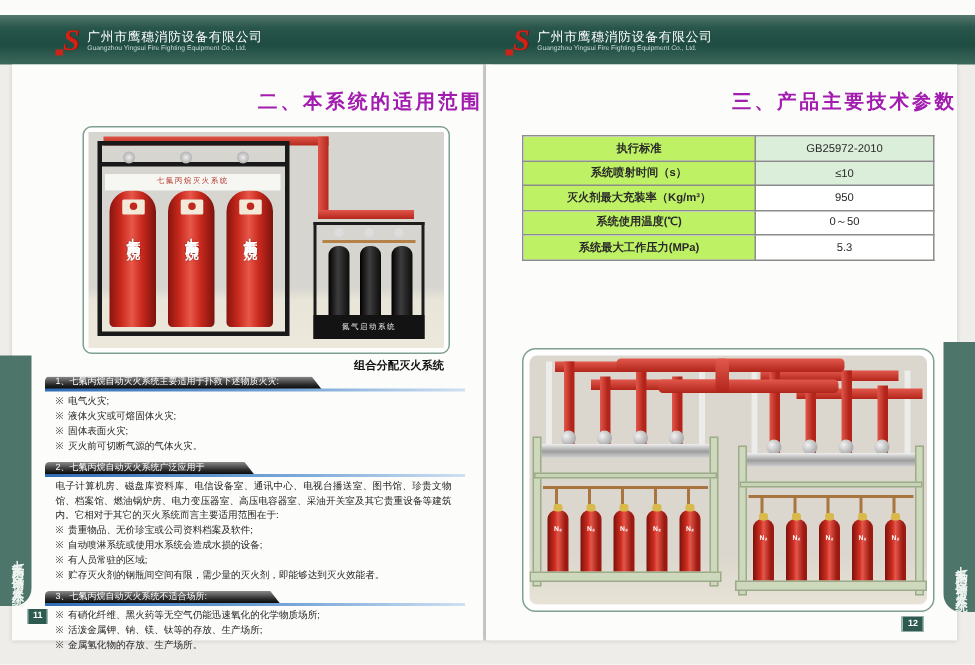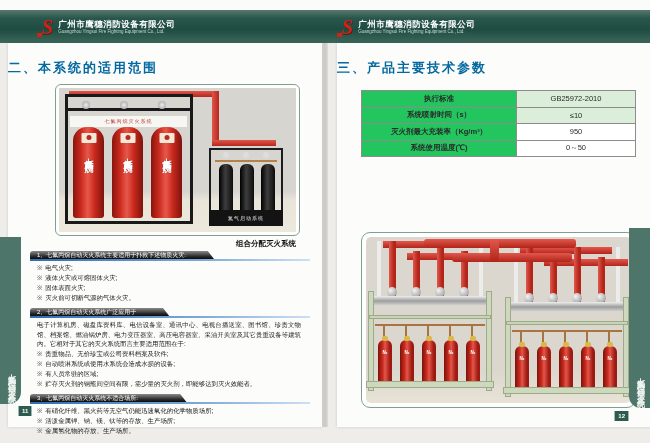--- a/index.html
+++ b/index.html
@@ -6,29 +6,29 @@
   .canvas{position:relative;width:650px;height:443px;background:#eeedea;overflow:hidden;
           font-family:"Liberation Sans",sans-serif;}
   .top-strip{position:absolute;top:0;left:0;right:0;height:10px;background:#fbfbfa;}
   .header-band{position:absolute;top:10px;left:0;right:0;height:33px;
     background:linear-gradient(180deg,#56786d 0%,#29564b 25%,#1f4c42 60%,#3c685b 100%);}
   .logo-group{position:absolute;top:4px;display:flex;align-items:center;gap:5px;height:25px;}
   .logo-left{left:42px}.logo-right{left:342px}
   .logo-s{color:#cf2318;font:italic bold 20px/20px "Liberation Serif",serif;position:relative;
           text-shadow:.5px .5px 0 #70100a;}
   .logo-s::after{content:"";position:absolute;left:-5px;bottom:0;width:5px;height:4px;background:#cf2318;}
-  .logo-cn{color:#fff;font-size:8.5px;font-weight:bold;letter-spacing:.5px;line-height:10px;white-space:nowrap;}
+  .logo-cn{color:#fff;font-size:8.5px;font-weight:normal;letter-spacing:.5px;line-height:10px;white-space:nowrap;}
   .logo-en{color:#c9dbd3;font-size:4.5px;line-height:6px;white-space:nowrap;}
   .center-shade{position:absolute;top:43px;left:322px;width:6px;height:384px;
     background:linear-gradient(90deg,#dddcd8,#c9c8c4,#dddcd8);}
   .page{position:absolute;top:43px;width:314px;height:384px;background:#fcfcfb;
         box-shadow:0 0 3px rgba(0,0,0,.14);}
-  .page-left{left:8px}.page-right{left:337px}
-  .page-title{position:absolute;top:16px;left:0;right:0;text-align:left;font-size:13px;
-    font-weight:bold;color:#0369a1;letter-spacing:2px;white-space:nowrap;overflow:hidden;}
+  .page-left{left:8px}.page-right{left:324px}
+  .page-title{position:absolute;top:16px;left:0;right:0;text-align:right;font-size:13px;
+    font-weight:bold;color:#a21caf;letter-spacing:2px;white-space:nowrap;overflow:hidden;}
   
   .photo-frame{position:absolute;left:47px;top:41px;width:245px;height:152px;border:1px solid #7fa08e;
     border-radius:6px;background:#fff;padding:3px;box-sizing:border-box;}
   .photo-l{position:relative;width:100%;height:100%;overflow:hidden;
     background:linear-gradient(180deg,#d7d5d0 0%,#d7d5d0 72%,#e9e5d9 78%,#ece8dc 100%);}
   .pipe{position:absolute;background:linear-gradient(180deg,#e0564a,#b6271c);}
   .p1{left:10px;top:3px;width:150px;height:6px;}
   .p2{left:153px;top:3px;width:7px;height:55px;background:linear-gradient(90deg,#e0564a,#b6271c);}
   .p3{left:153px;top:52px;width:64px;height:6px;}
   .big-rack{position:absolute;left:6px;top:6px;width:128px;height:130px;border:3px solid #191919;box-sizing:border-box;}
@@ -71,21 +71,21 @@
   .item{font-size:6.4px;line-height:10px;color:#222;padding-left:7px;white-space:nowrap;overflow:hidden;}
   .item .mark{margin-right:3px;color:#444;}
   .pagenum{position:absolute;background:#2e5b4f;color:#fff;font-size:6px;line-height:8px;padding:1px 3px;
     font-weight:bold;border-left:1px solid #9fb8ae;border-right:1px solid #9fb8ae;}
   .pn-l{left:10px;bottom:11px;}
   .pn-r{right:22px;bottom:6px;}
   
   .tech-table{position:absolute;left:24px;top:47px;border-collapse:collapse;width:275px;}
   .tech-table td{border:1px solid #8c8c8c;height:15.5px;text-align:center;font-size:7.5px;color:#2a2a2a;
     padding:0 2px;overflow:hidden;white-space:nowrap;}
-  .tech-table td.p{width:150px;background:#22c55e;font-weight:bold;}
+  .tech-table td.p{width:150px;background:#bef264;font-weight:bold;}
   .tech-table td.v{background:#fff;}
   .tech-table tr.t td.v{background:#daeeda;}
   
   .photo-frame2{position:absolute;left:24px;top:189px;width:275px;height:176px;border:1px solid #7fa08e;
     border-radius:9px;background:#fff;padding:4px;box-sizing:border-box;}
   .photo-r{position:relative;width:100%;height:100%;overflow:hidden;border-radius:5px;
     background:linear-gradient(180deg,#dbd7ce 0%,#dbd7ce 80%,#e8e3d6 100%);}
   .asm{position:absolute;width:122px;height:150px;}
   .asm1{left:3px;top:4px}.asm2{left:140px;top:10px}
   .vp{position:absolute;width:7px;top:0;height:58px;background:linear-gradient(90deg,#e2584c,#b3251a 70%);}
@@ -240,20 +240,24 @@
             <td class="v">≤10</td>
           </tr>
         <tr>
             <td class="p">灭火剂最大充装率（Kg/m³）</td>
             <td class="v">950</td>
           </tr>
         <tr>
             <td class="p">系统使用温度(℃)</td>
             <td class="v">0～50</td>
           </tr>
+        <tr>
+            <td class="p">系统最大工作压力(MPa)</td>
+            <td class="v">5.3</td>
+          </tr>
       </tbody>
     </table>
 
     <div class="photo-frame2">
       <div class="photo-r">
 
         <div class="asm asm1">
           <div class="wpipe wl"></div>
           <div class="wpipe wr"></div>
           <div class="hp h1"></div>

